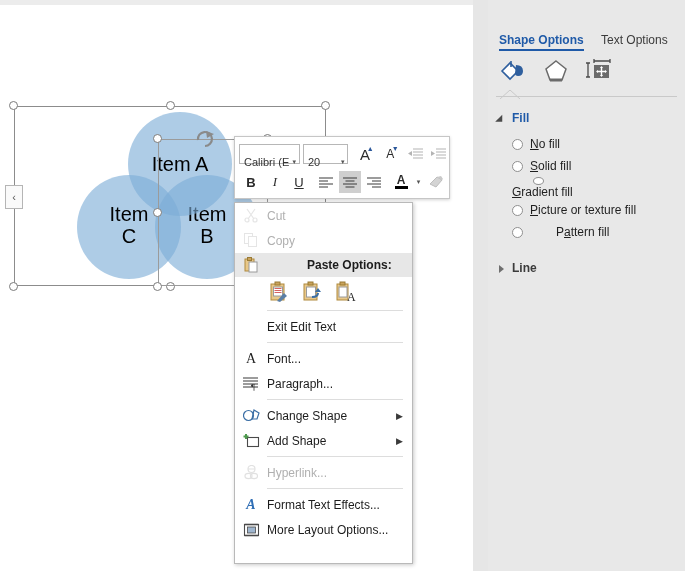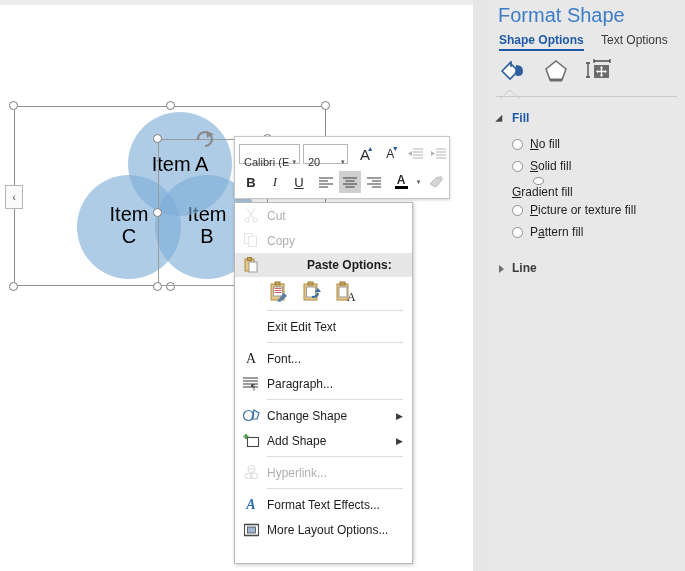--- a/index.html
+++ b/index.html
@@ -426,21 +426,20 @@
   <div class="mi">
     <span class="ico">
       
     </span>
 
   </div>
 </div>
 
 <div id="panel">
 
-  <div id="panel-title">Format Shape</div>
 
   <div class="ptab" id="ptab-shape">
     <span>Shape Options</span>
     <span class="uline"></span>
   </div>
   <div class="ptab" id="ptab-text">
     <span>Text Options</span>
   </div>
 
   <div id="panel-icons">
@@ -490,20 +489,20 @@
     <span><span class="ul">S</span>olid fill</span>
   </div>
   <div class="radio-row" style="top:177px;flex-direction:column;">
     <span class="rdo"></span>
     <span><span class="ul">G</span>radient fill</span>
   </div>
   <div class="radio-row" style="top:199px;">
     <span class="rdo"></span>
     <span><span class="ul">P</span>icture or texture fill</span>
   </div>
-  <div class="radio-row" style="top:221px;">
+  <div class="radio-row" style="top:221px;gap:26px;">
     <span class="rdo"></span>
     <span>P<span class="ul">a</span>ttern fill</span>
   </div>
 
   <div class="tri" id="tri-line"></div>
   <div class="sect" id="sect-line">Line</div>
 </div>
 
 </body></html>

